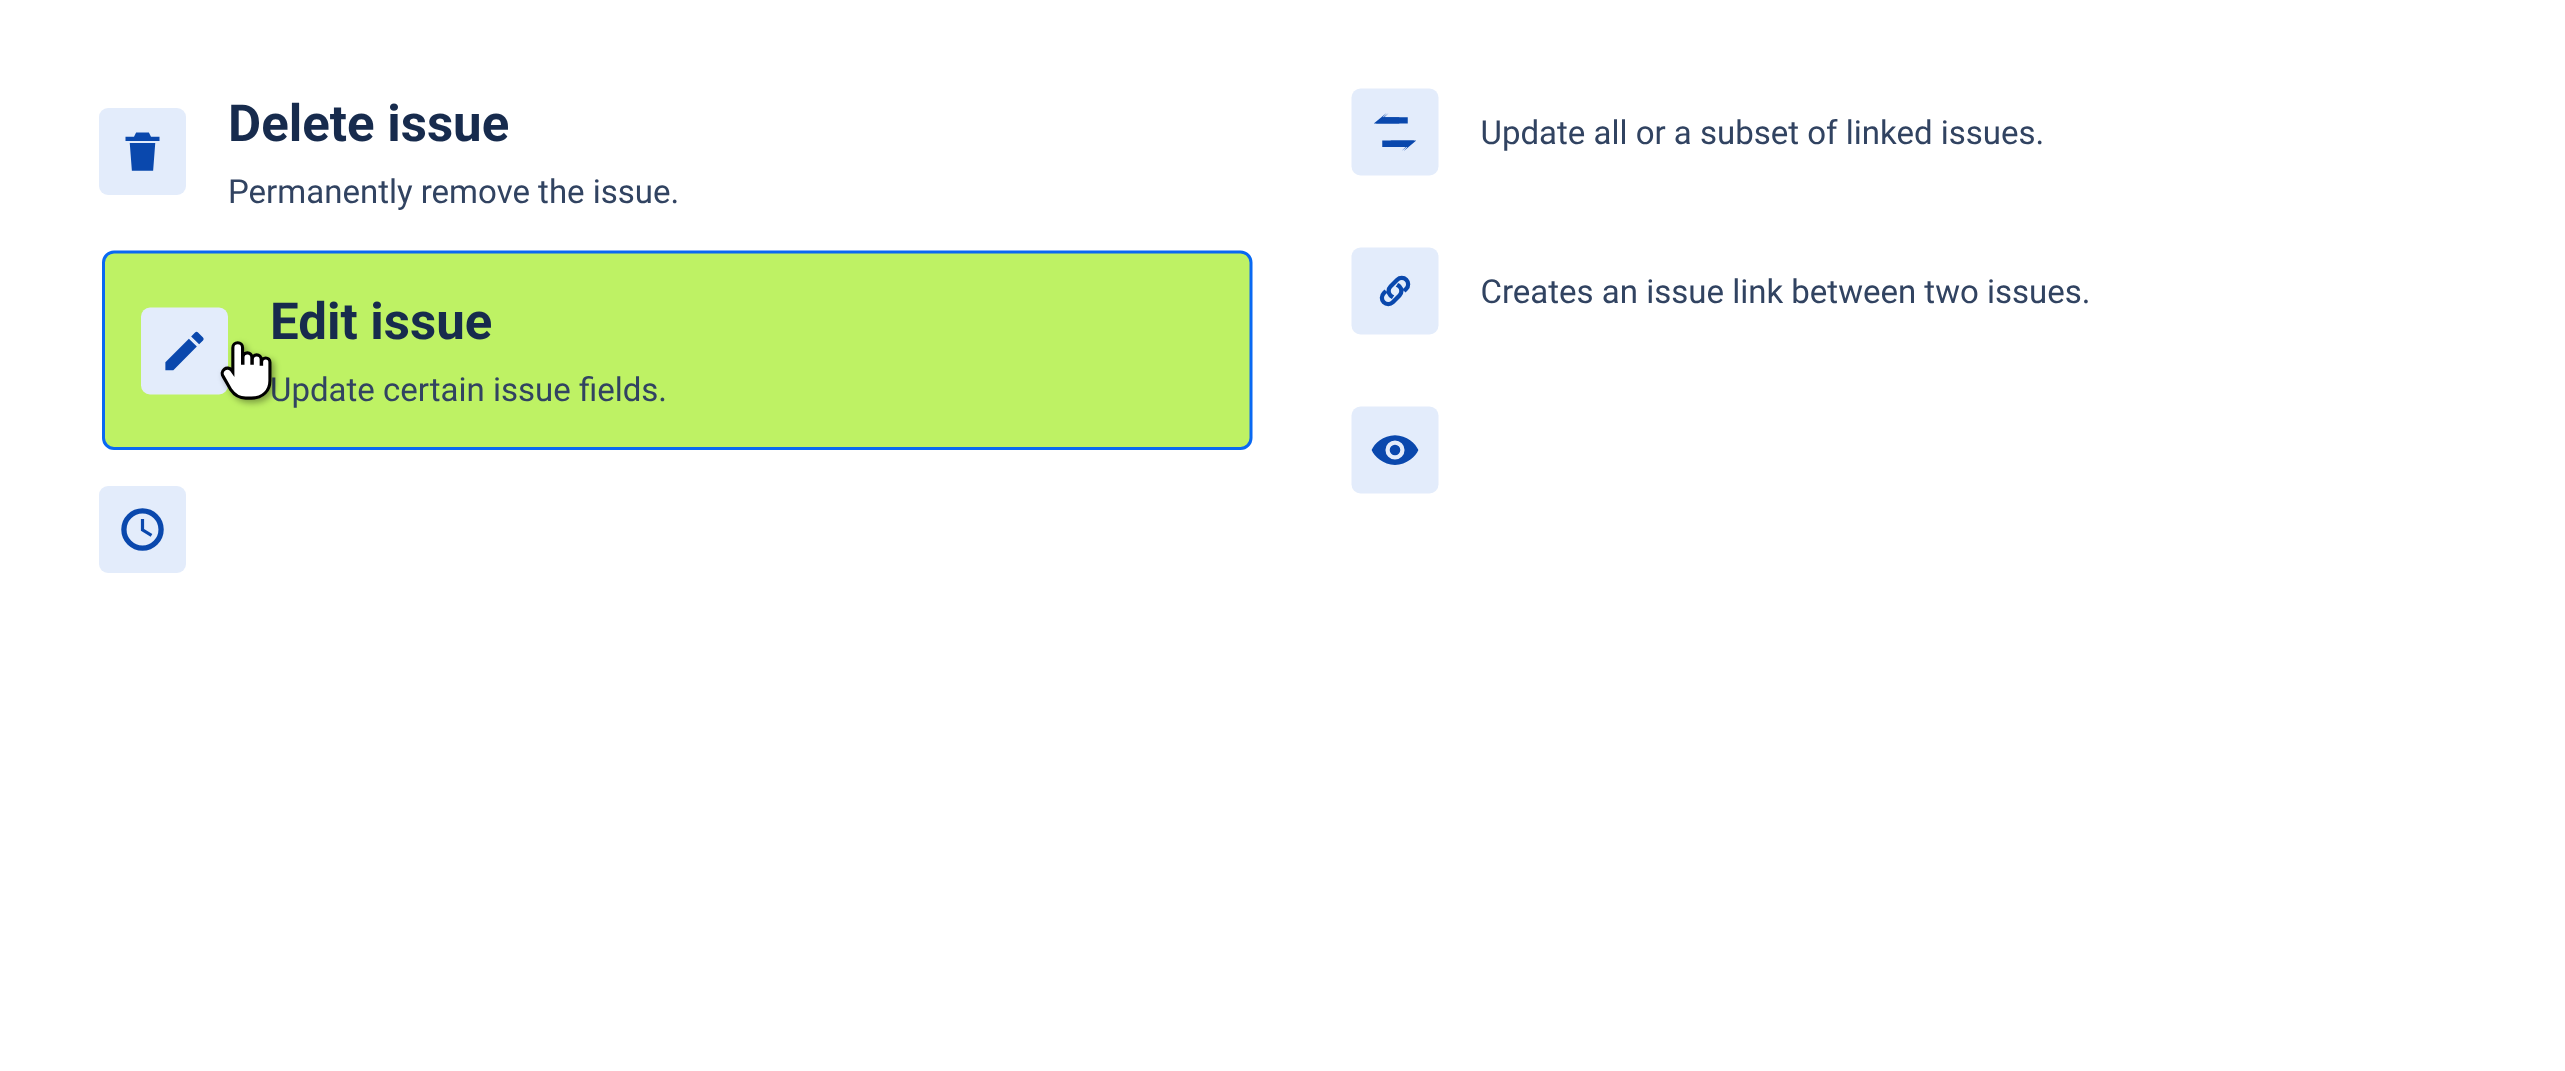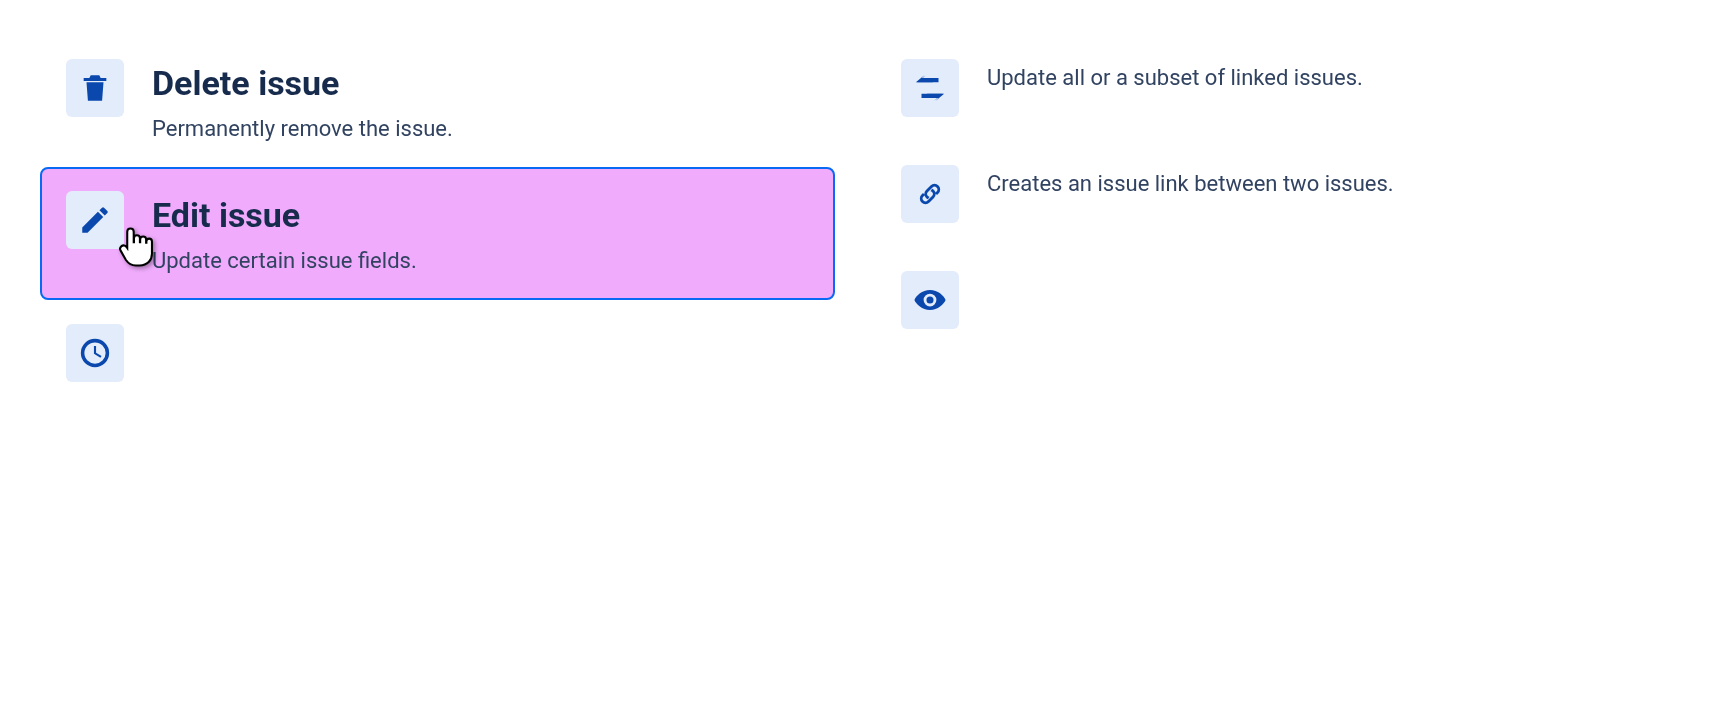--- a/index.html
+++ b/index.html
@@ -18,31 +18,32 @@
       display: grid;
       grid-template-columns: 1fr 1fr;
       column-gap: 40px;
     }
     .col {
       display: flex;
       flex-direction: column;
     }
     .option {
       display: flex;
-      align-items: flex-start;
+      align-items: center;
       padding: 22px 24px;
       border-radius: 8px;
       border: 2px solid transparent;
       gap: 28px;
       cursor: pointer;
       position: relative;
     }
     .option.selected {
-      background: #f0abfc;
+      background: #bef264;
       border: 2px solid #0969f2;
+      margin-left: 28px;
     }
     .icon-box {
       width: 58px;
       height: 58px;
       min-width: 58px;
       background: #e3ecfb;
       border-radius: 6px;
       display: flex;
       align-items: center;
       justify-content: center;

